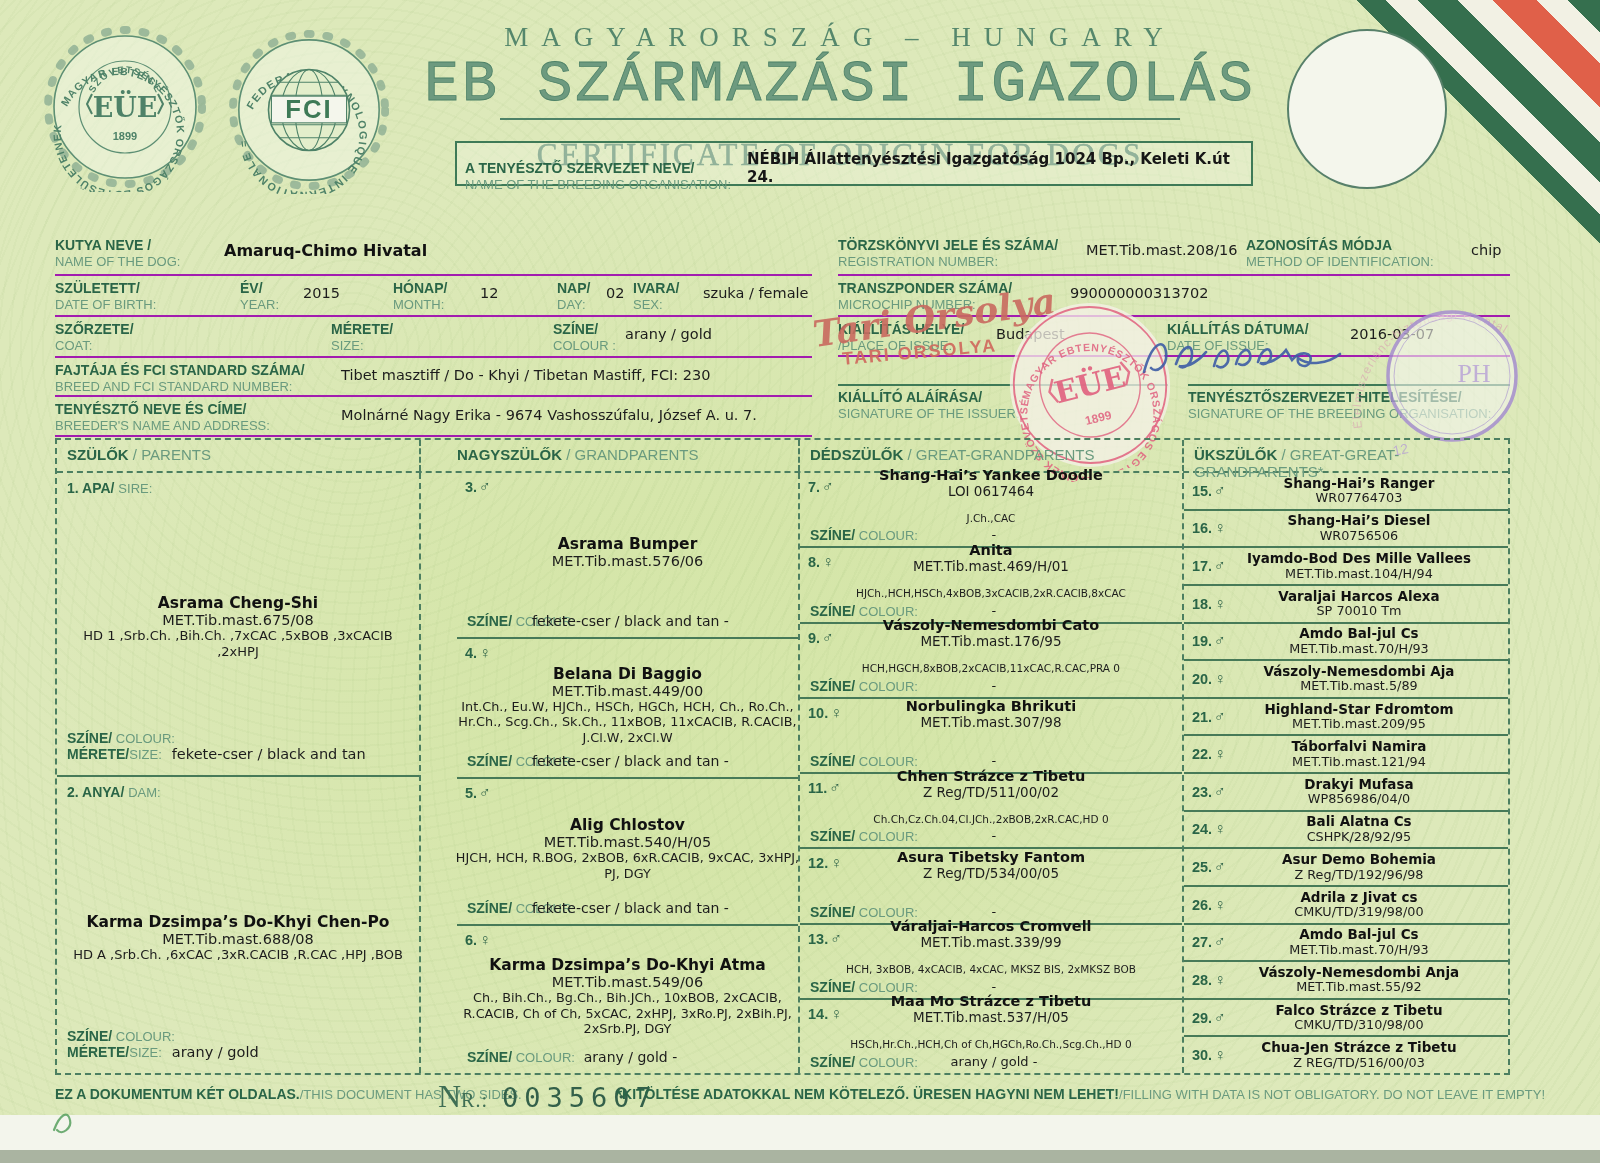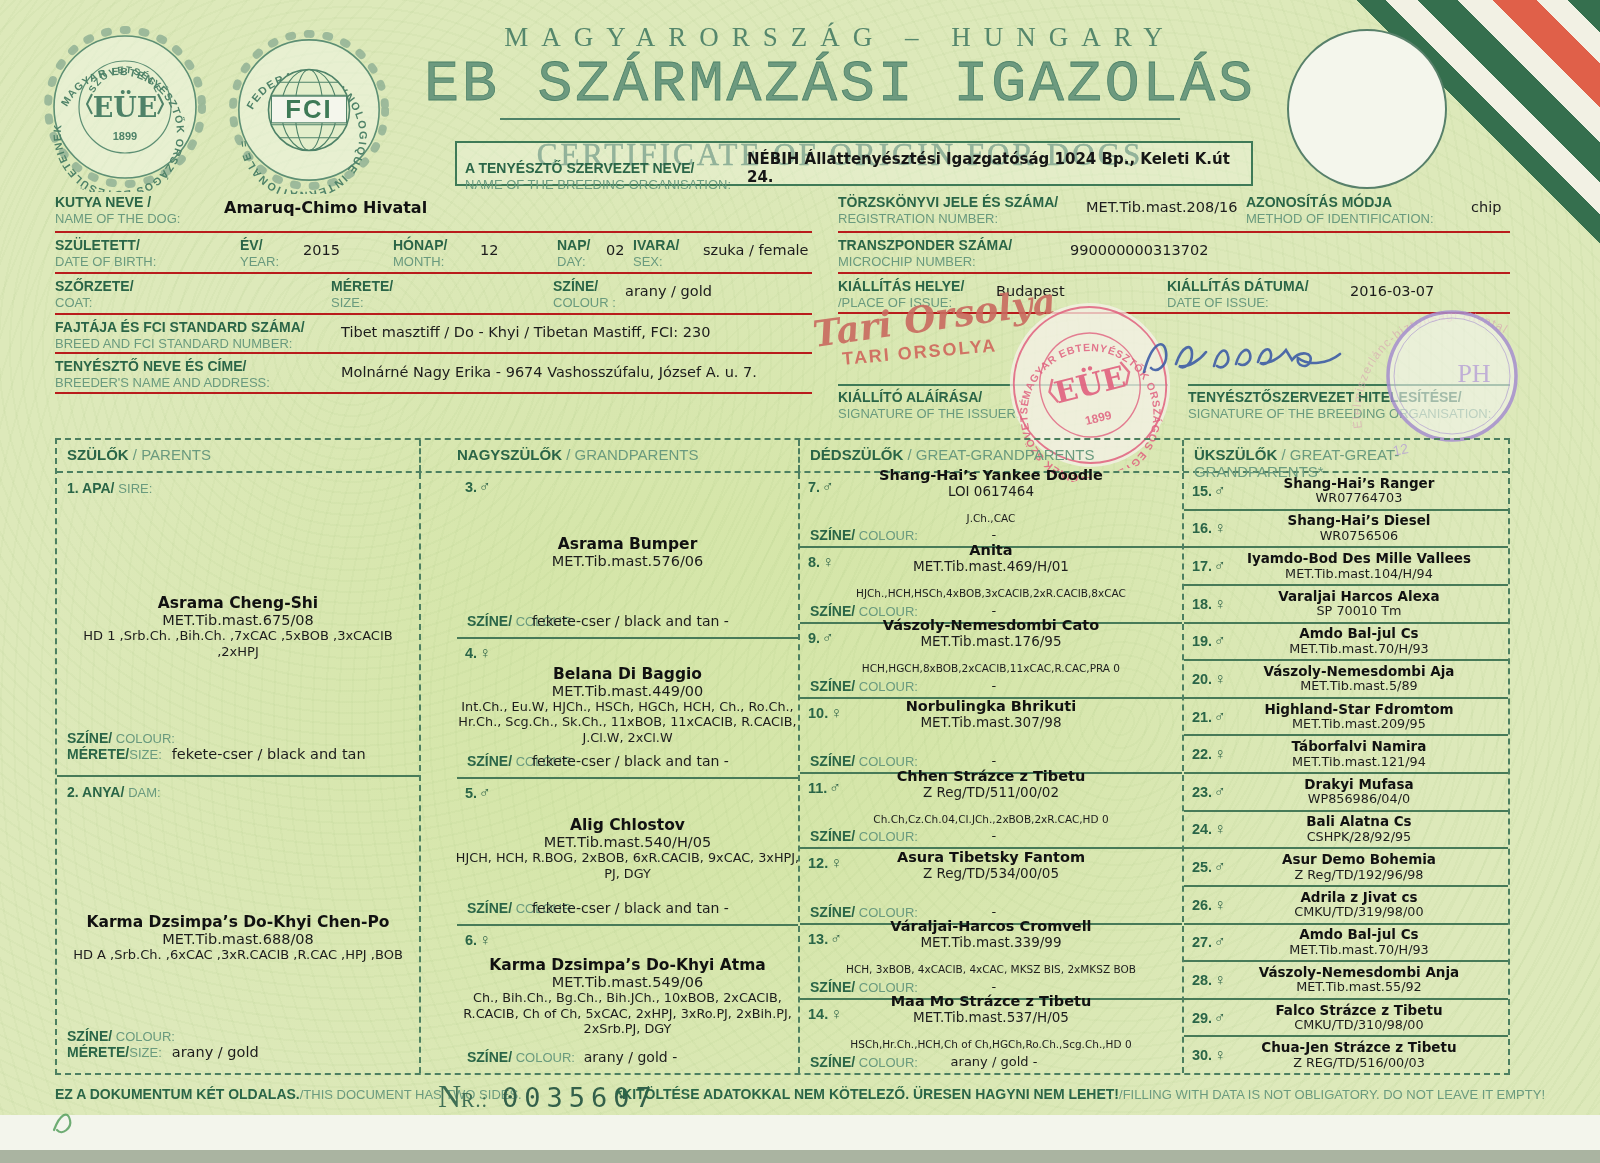--- a/index.html
+++ b/index.html
@@ -30,21 +30,21 @@
   .ribbon{position:absolute;top:0;right:0;width:340px;height:340px;pointer-events:none;
     background:linear-gradient(45deg, rgba(0,0,0,0) 0 309px, #356f4e 309px 329px, #f2f1e4 329px 352px,
       #356f4e 352px 380px, #f2f1e4 380px 405px, #e06049 405px 436px, #f2f1e4 436px 458px, #356f4e 458px);}
   .white-circle{position:absolute;left:1287px;top:29px;width:160px;height:160px;border-radius:50%;
     background:#f4f6ec;border:2px solid #57806a;}
   
   .lh{font-weight:bold;color:#2a6547;font-size:14px;line-height:1.18;}
   .le{color:#699a7e;font-size:13px;line-height:1.18;}
   .val{font-family:"DejaVu Sans",sans-serif;color:#1c1c1c;font-size:14.5px;}
   .valb{font-family:"DejaVu Sans",sans-serif;color:#111;font-size:16px;font-weight:bold;}
-  .frow{position:absolute;border-bottom:2px solid #b91c1c;}
+  .frow{position:absolute;border-bottom:2px solid #a21caf;margin-top:43px;}
   .fitem{position:absolute;top:4px;}
   
   .sigline{position:absolute;border-top:2px solid #3e7a57;}
   .hand-red{position:absolute;left:812px;top:296px;transform:rotate(-8deg);
     font-family:"DejaVu Serif",serif;font-style:italic;font-weight:bold;font-size:36px;color:#c96a5f;opacity:.9;}
   .stamp-caps{position:absolute;left:842px;top:342px;transform:rotate(-5deg);
     font-weight:bold;font-size:18px;letter-spacing:2px;color:#d06a5e;opacity:.92;}
   
   .ptable{position:absolute;left:55px;top:438px;width:1455px;height:637px;border:2px dashed #4c7f61;display:flex;flex-direction:column;}
   .phead{display:flex;height:33px;border-bottom:2px dashed #4c7f61;}

